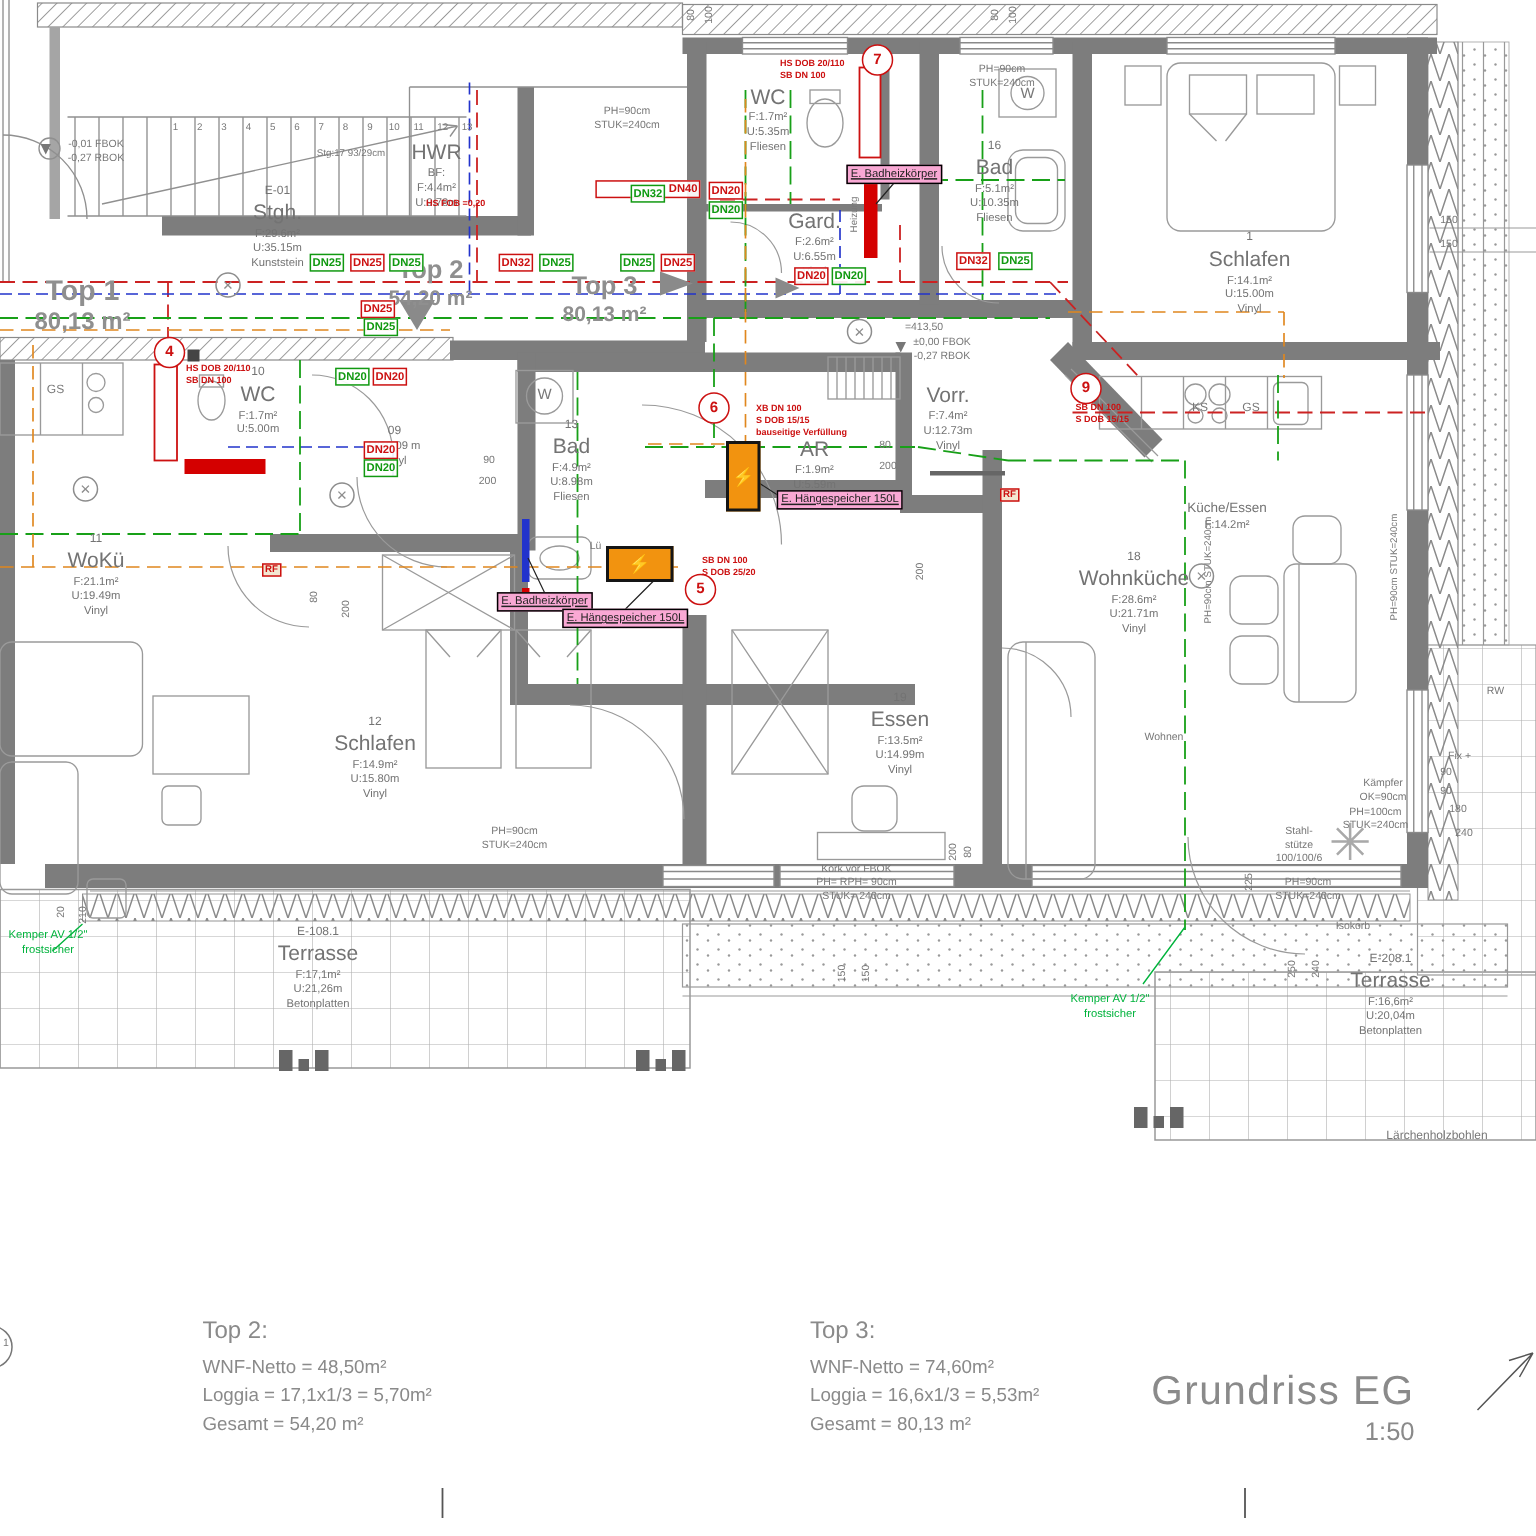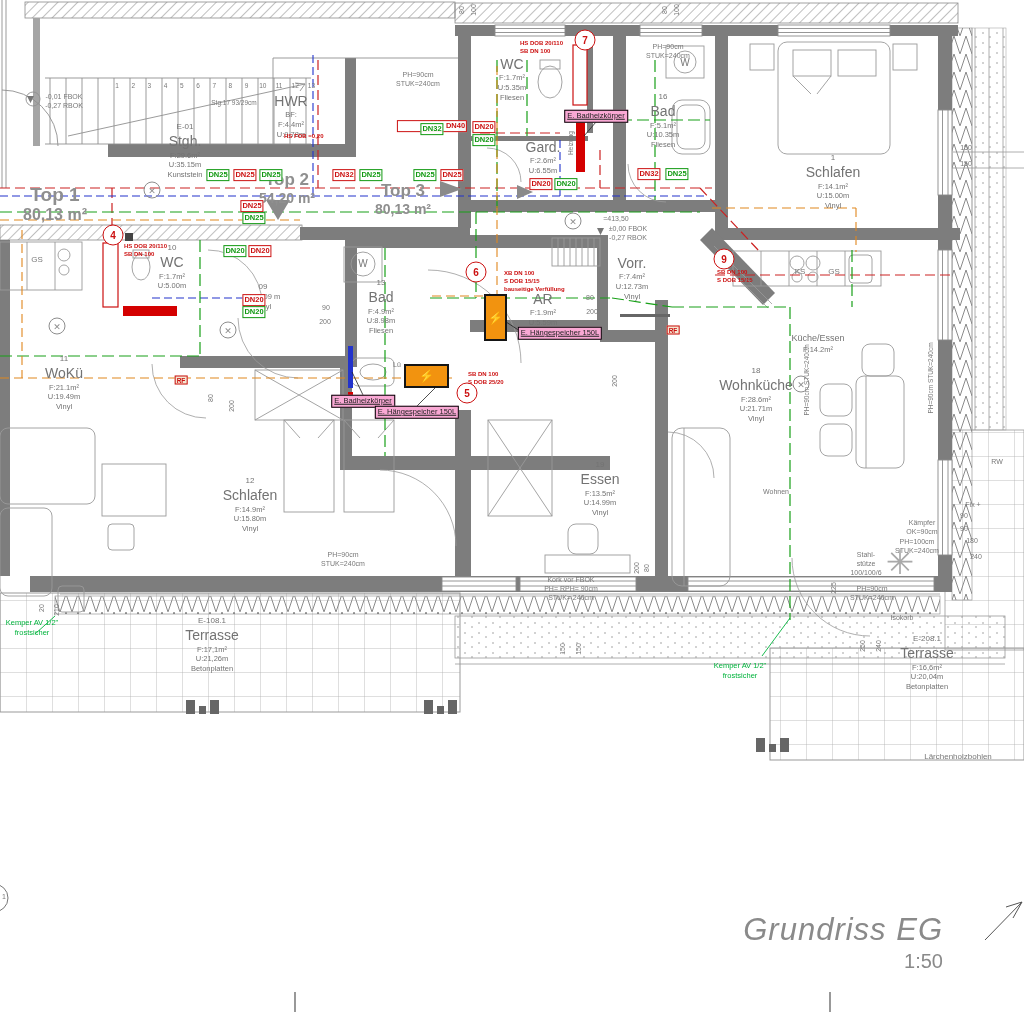--- a/index.html
+++ b/index.html
@@ -26,22 +26,22 @@
   .dim.rot{transform:translate(-50%,-50%) rotate(-90deg);}
   .stairnum{color:#787878;font-size:6.5px;transform:translate(-50%,-50%);}
   .heater{background:#f2930f;border:2px solid #151515;display:flex;align-items:center;justify-content:center;color:#111;transform-origin:center;}
   .bolt{font-size:12px;}
   .rf{border:1px solid #cc1111;color:#cc1111;background:#f3e7d2;font-size:6.5px;font-weight:bold;padding:0 1px;transform:translate(-50%,-50%);}
   .symbol{color:#a9a9a9;transform:translate(-50%,-50%);line-height:1;}
   .xc{width:15px;height:15px;border:1px solid #8d8d8d;border-radius:50%;color:#8d8d8d;font-size:9px;display:flex;align-items:center;justify-content:center;transform:translate(-50%,-50%);}
   .summary{position:absolute;color:#8a8a8a;font-size:12.5px;line-height:1.5;white-space:nowrap;}
   .summary .heading{font-size:16px;margin-bottom:2px;}
   #plan-title{position:absolute;color:#8a8a8a;text-align:right;}
-  #plan-title .t{font-size:31px;letter-spacing:1px;font-style:italic;}
-  #plan-title .s{font-size:20px;margin-top:2px;}
+  #plan-title .t{font-size:27px;letter-spacing:1px;}
+  #plan-title .s{font-size:17px;margin-top:2px;}
 </style>
 </head>
 <body>
 
 <div id="stage">
 
 <svg width="1024" height="1024" viewBox="0 0 1024 1024">
   <defs>
     <pattern id="hatch" width="7" height="7" patternTransform="rotate(45)" patternUnits="userSpaceOnUse">
       <line x1="0" y1="0" x2="0" y2="7" stroke="#8a8a8a" stroke-width="1.1"></line>
@@ -580,20 +580,32 @@
       </div>
       <div class="heater" style="width: 41px; height: 20px; left: 404px; top: 364px;">
         <div class="bolt">⚡</div>
       </div>
       <div class="rf" style="left: 181px; top: 380px;">RF</div>
       <div class="rf" style="left: 673px; top: 330px;">RF</div>
       <div class="symbol" style="font-size: 34px; left: 900px; top: 562px;">✳</div>
       <div class="dim" style="left: 997px; top: 461px;">RW</div>
     </div>
 
-
+<div class="summary" style="left:135px;top:876px">
+  <div class="heading">Top 2:</div>
+  <div>WNF-Netto = 48,50m²</div>
+  <div>Loggia = 17,1x1/3 = 5,70m²</div>
+  <div>Gesamt = 54,20 m²</div>
+</div>
+
+<div class="summary" style="left:540px;top:876px">
+  <div class="heading">Top 3:</div>
+  <div>WNF-Netto = 74,60m²</div>
+  <div>Loggia = 16,6x1/3 = 5,53m²</div>
+  <div>Gesamt = 80,13 m²</div>
+</div>
 
 <div id="plan-title" style="right:81px;top:912px">
   <div class="t">Grundriss EG</div>
   <div class="s">1:50</div>
 </div>
 
 </div>
 
 </body></html>

